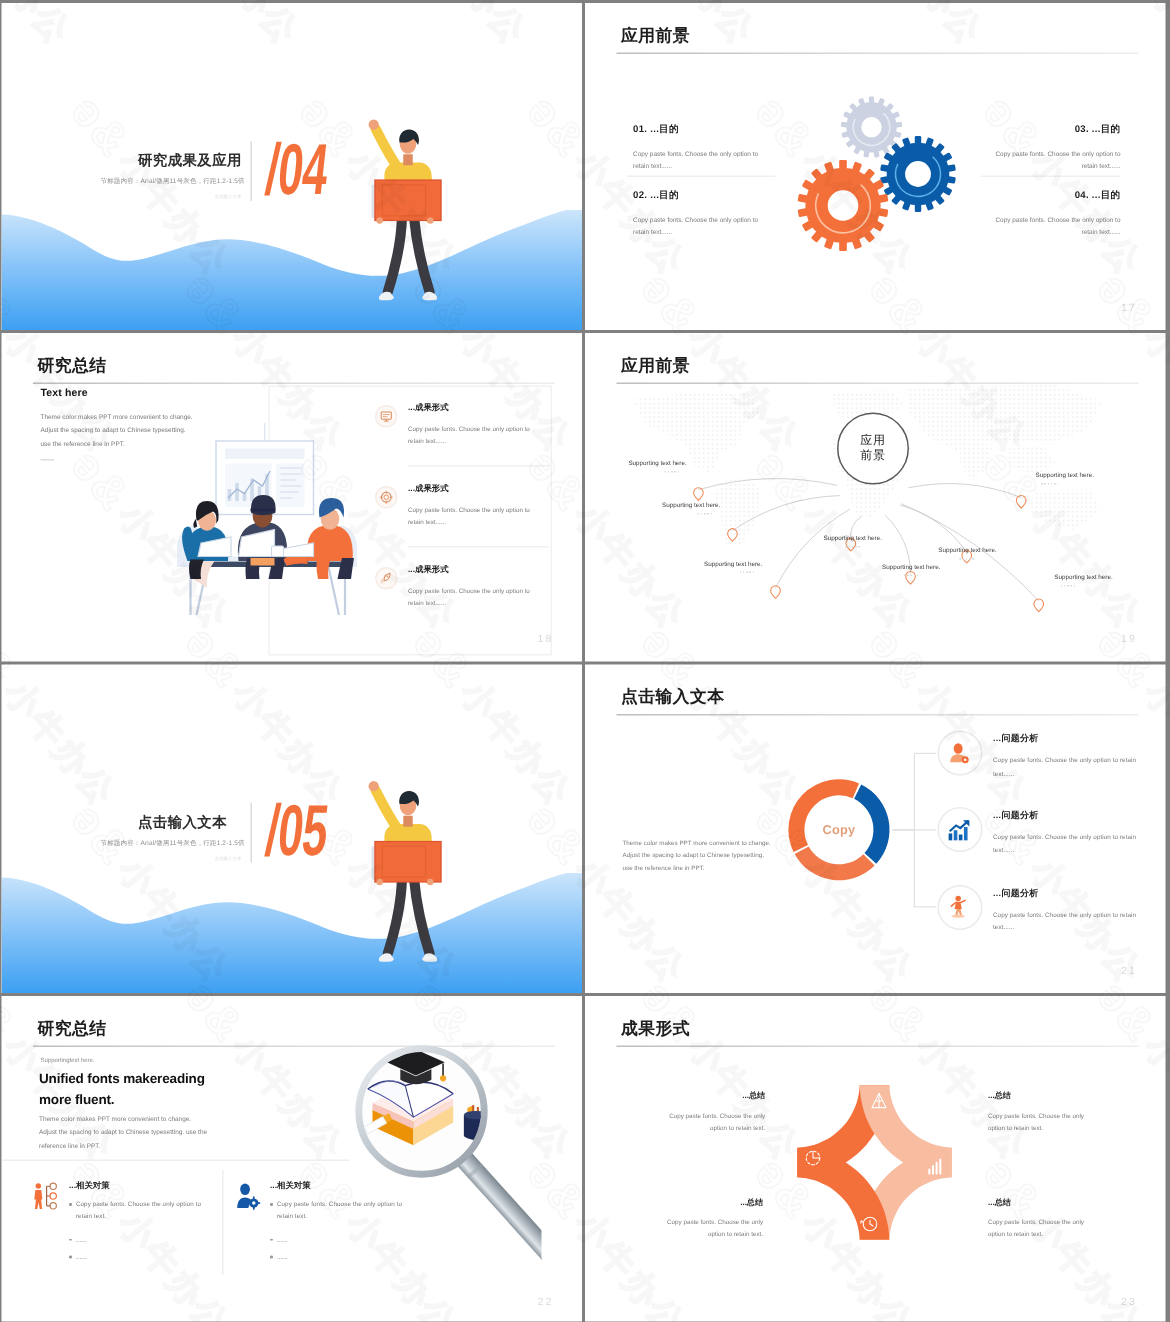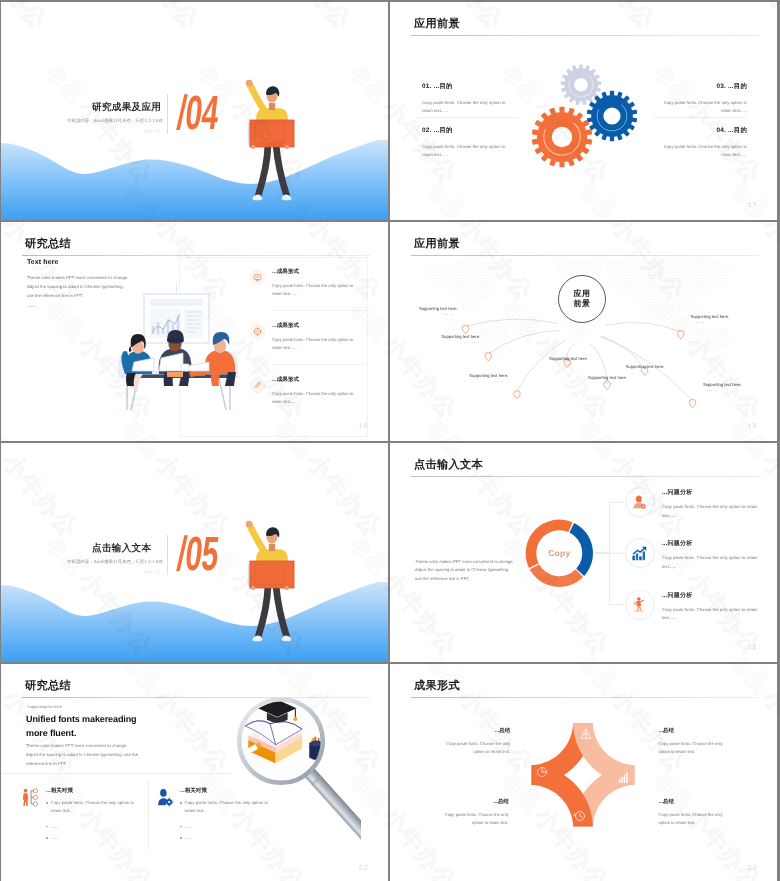--- a/index.html
+++ b/index.html
@@ -39,21 +39,21 @@
 .rf-lead-h{position:absolute;font-size:7px;font-weight:bold;color:#141414;letter-spacing:.1px;}
 .rf-lead-b{position:absolute;font-size:4.3px;color:#787878;line-height:2.05;white-space:pre-line;}
 .rf-item{position:absolute;}
 .rf-head{font-size:5.6px;font-weight:bold;color:#1f1f1f;}
 .rf-body{font-size:4.2px;color:#7b7b7b;line-height:2.0;margin-top:6px;}
 .rf-icon{position:absolute;width:15px;height:15px;border-radius:50%;background:#fdf8f5;border:1px solid #f6ece5;box-sizing:border-box;display:flex;align-items:center;justify-content:center;}
 .rf-sep{position:absolute;height:1px;background:#f0f0f0;}
 
 
 .map-center{position:absolute;width:46px;height:46px;border-radius:50%;border:1.3px solid #5a5a5a;background:#fff;display:flex;flex-direction:column;align-items:center;justify-content:center;z-index:4;}
-.map-center span{font-size:8px;font-weight:bold;color:#1a1a1a;line-height:1.28;letter-spacing:.5px;}
+.map-center span{font-size:8px;font-weight:normal;color:#1a1a1a;line-height:1.28;letter-spacing:.5px;}
 .pin-label{position:absolute;font-size:4.2px;color:#3b3b3b;white-space:nowrap;}
 .pin-dots{position:absolute;width:11px;height:1px;background:repeating-linear-gradient(to right,#dcdcdc 0 1px,transparent 1px 2.2px);}
 
 
 .pa-h{position:absolute;font-size:7.2px;font-weight:bold;color:#141414;line-height:1.42;}
 .pa-b{position:absolute;font-size:4.2px;color:#7b7b7b;line-height:2.0;white-space:pre-line;}
 .pa-item{position:absolute;width:105px;}
 .pa-icon{position:absolute;width:30px;height:30px;border-radius:50%;border:1px solid #ebebeb;background:#fff;box-sizing:border-box;display:flex;align-items:center;justify-content:center;}
 
 

